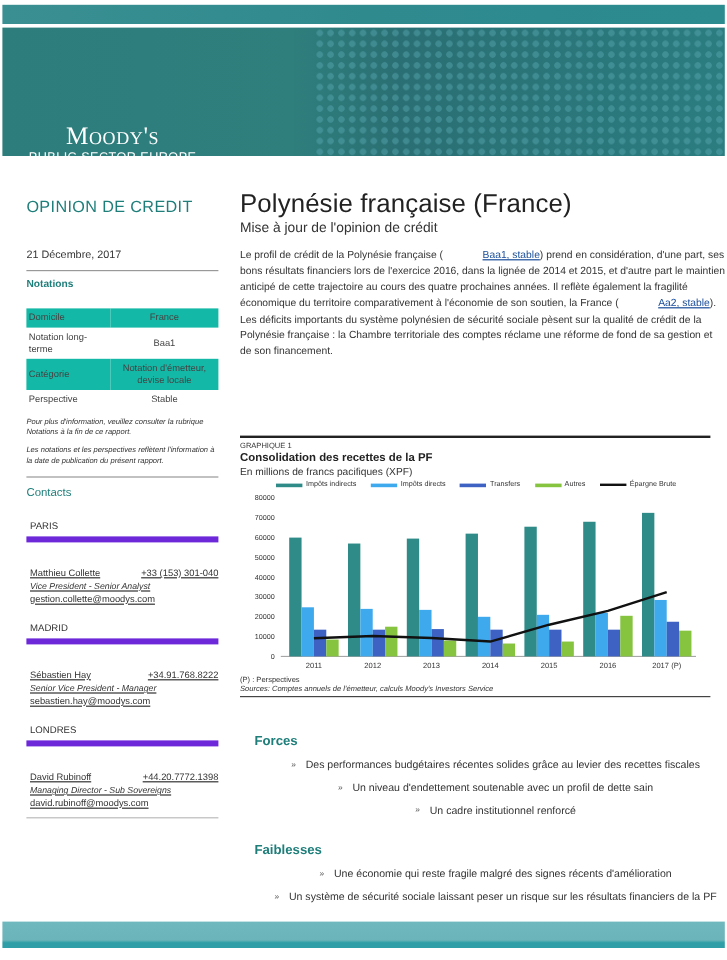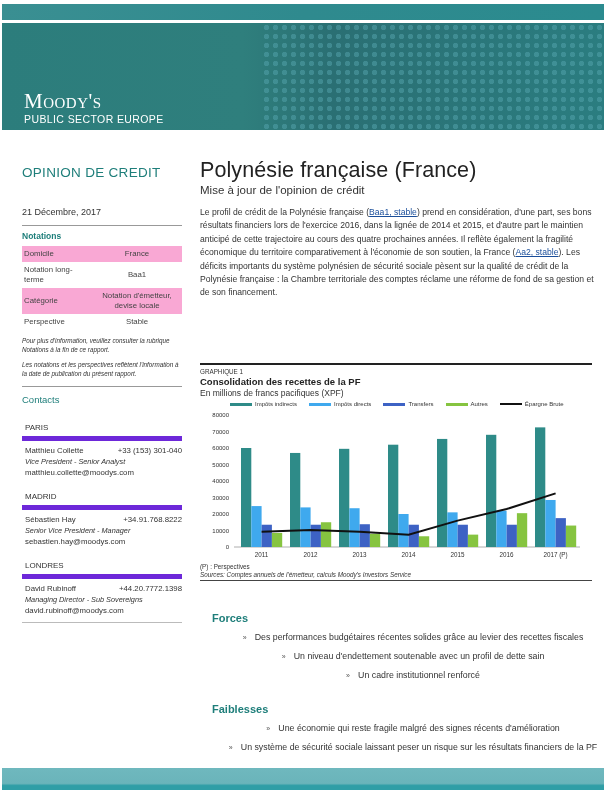--- a/index.html
+++ b/index.html
@@ -7,50 +7,50 @@
   body { font-family: "Liberation Sans", "DejaVu Sans", sans-serif; color: #222; position: relative; }
 
   .top-band { position: absolute; left: 2px; top: 4px; width: 602px; height: 16px;
     background: linear-gradient(90deg, #3a8f92 0%, #2f8a8e 50%, #2b8b8f 100%); }
   .header { position: absolute; left: 2px; top: 23px; width: 602px; height: 107px;
     background: linear-gradient(90deg, #2c7d7c 0%, #2f7f7d 40%, #2a6f73 55%, #2b7d80 100%);
     overflow: hidden; }
   .header .dots { position: absolute; left: 260px; top: 0; width: 342px; height: 107px;
     background-image: radial-gradient(circle, rgba(90,170,180,0.55) 2.4px, transparent 3px);
     background-size: 9px 9px; opacity: 0.8; }
-  .logo { position: absolute; left: 22px; top: 68px; color: #fff; }
+  .logo { position: absolute; left: 22px; top: 80px; color: #fff; text-align: center; }
   .logo .brand { font-family: "Liberation Serif", "DejaVu Serif", serif; font-size: 21px; letter-spacing: 0.5px; font-variant: small-caps; line-height: 20px; }
   .logo .sub { font-size: 10.5px; letter-spacing: 0.4px; margin-top: 2px; }
 
   .sidebar { position: absolute; left: 22px; top: 165px; width: 160px; font-size: 8px; }
   .op-title { color: #1e7e7a; font-size: 13.5px; letter-spacing: 0.3px; }
   .date { margin-top: 27px; font-size: 9px; color: #333; }
   .rule { border-top: 1px solid #999; margin-top: 8px; }
-  .sec-h { color: #1e7e7a; font-weight: bold; font-size: 8.5px; margin-top: 5px; margin-bottom: 5px; }
+  .sec-h { color: #1e7e7a; font-weight: bold; font-size: 8.5px; margin-top: 5px; margin-bottom: 16px; }
   .rtable { width: 160px; border-collapse: collapse; font-size: 7.8px; color: #444; }
   .rtable td { padding: 3px 0; vertical-align: middle; line-height: 10px; }
-  .rtable tr.shade td { background: #f9a8d4; }
+  .rtable tr.shade td { background: #14b8a6; }
   .rtable td.k { width: 70px; padding-left: 2px; }
   .rtable td.v { text-align: center; margin-top: 16px; }
   .note { font-style: italic; font-size: 6.3px; color: #333; margin-top: 6px; line-height: 9px; }
   .contacts-h { color: #1e7e7a; font-size: 9.5px; margin-top: 7px; }
   .city { font-size: 8px; margin-top: 14px; padding-left: 3px; padding-bottom: 4px; border-bottom: 5px solid #6d28d9; color: #333; }
   .city.first { margin-top: 18px; }
-  .person { padding-left: 3px; margin-top: 4px; font-size: 7.8px; color: #333; line-height: 11px; }
+  .person { padding-left: 3px; margin-top: 20px; font-size: 7.8px; color: #333; line-height: 11px; text-decoration: underline; }
   .person .row1 { display: flex; justify-content: space-between; }
   .person .role { font-style: italic; font-size: 7.3px; }
   .endrule { border-top: 1px solid #bbb; margin-top: 6px; }
 
   .main { position: absolute; left: 200px; top: 158px; width: 400px; }
   .main h1 { font-weight: normal; font-size: 21.5px; color: #222; letter-spacing: 0.1px; }
   .main .subtitle { font-size: 11.5px; color: #333; margin-top: 1px; }
   .h2 { color: #1e7e7a; font-weight: bold; font-size: 11px; }
   .synth-h { margin-top: 18px; }
   .para { font-size: 8.6px; line-height: 13.4px; color: #333; margin-top: 10px; width: 405px; }
-  .link { color: #1a4e9a; text-decoration: underline; }
+  .link { color: #1a4e9a; text-decoration: underline; margin-left: 33px; }
 
   .chart-box { position: absolute; left: 200px; top: 363px; width: 392px; }
   .chart-box .topline { border-top: 2px solid #222; width: 392px; }
   .cap-label { font-size: 6.3px; color: #333; margin-top: 3px; }
   .cap-title { font-size: 9.5px; font-weight: bold; color: #222; margin-top: 1px; }
   .cap-sub { font-size: 8.5px; color: #333; margin-top: 1px; }
   .legend { display: flex; gap: 12px; margin-left: 30px; margin-top: 3px; font-size: 6px; color: #333; align-items: center; }
   .legend .li { display: flex; align-items: center; gap: 3px; }
   .legend .sw { width: 22px; height: 3px; }
   .chart-svg { display: block; margin-top: 0; }
@@ -108,21 +108,21 @@
   <div class="rule"></div>
   <div class="contacts-h">Contacts</div>
 
   <div class="city first">PARIS</div>
   <div class="person">
     <div class="row1">
         <span>Matthieu Collette</span>
         <span>+33 (153) 301-040</span>
       </div>
     <div class="role">Vice President - Senior Analyst</div>
-    <div>matthieu.collette@moodys.com</div>
+    <div>gestion.collette@moodys.com</div>
   </div>
 
   <div class="city">MADRID</div>
   <div class="person">
     <div class="row1">
         <span>Sébastien Hay</span>
         <span>+34.91.768.8222</span>
       </div>
     <div class="role">Senior Vice President - Manager</div>
     <div>sebastien.hay@moodys.com</div>

